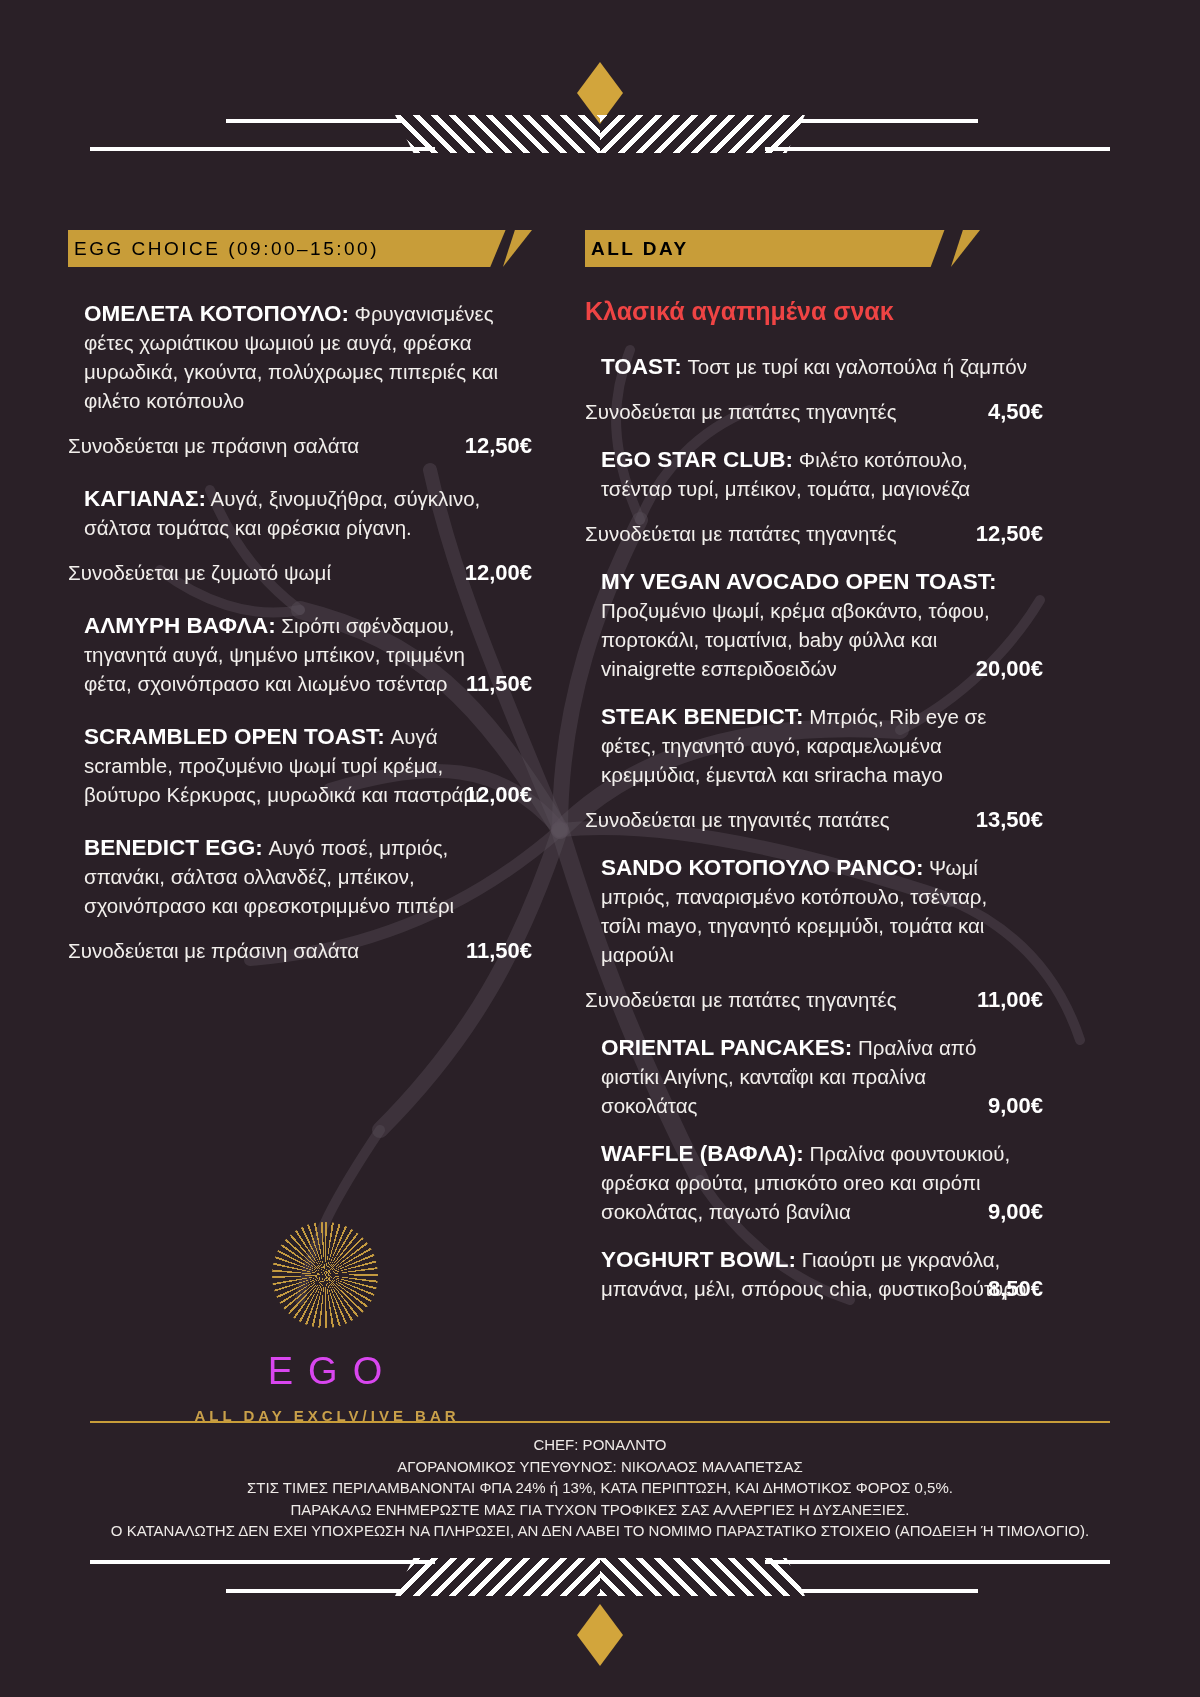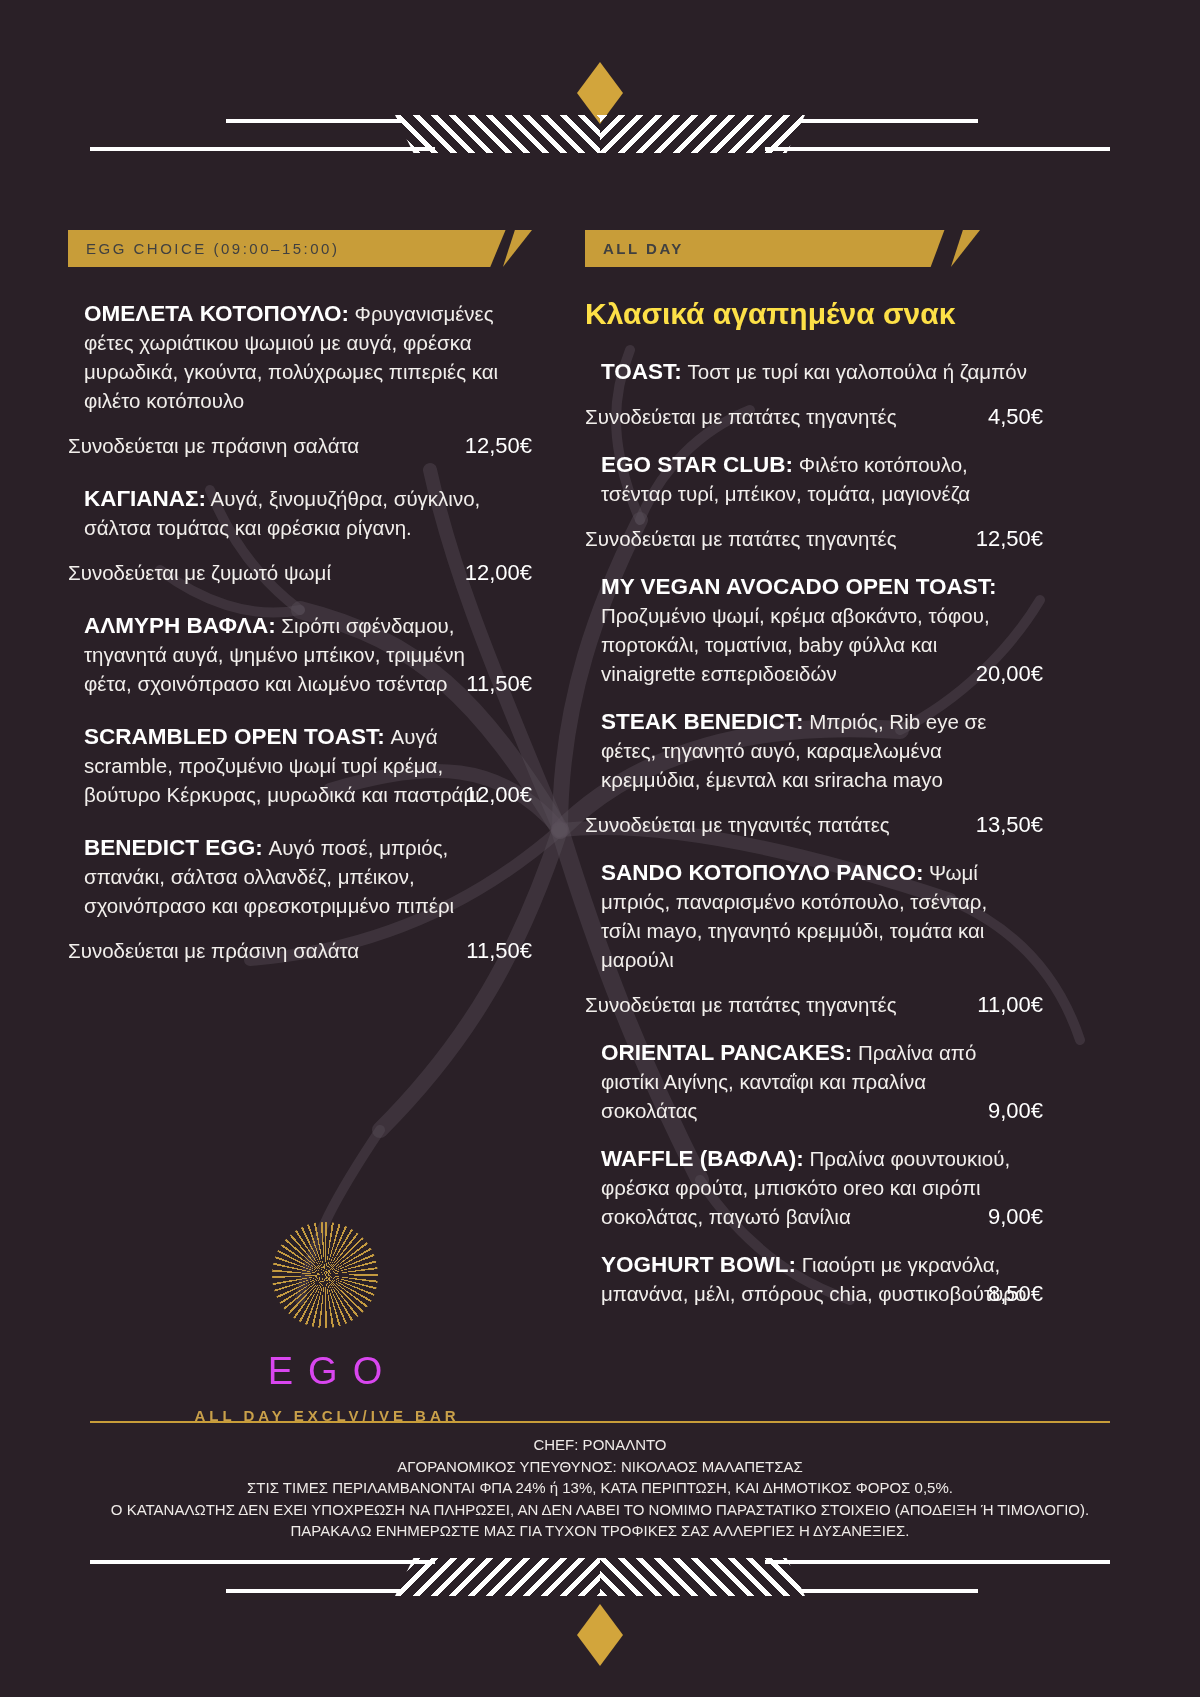--- a/index.html
+++ b/index.html
@@ -27,43 +27,43 @@
   .stripes-bs{background:repeating-linear-gradient(45deg,#fff 0 5px,transparent 5px 13px);}
   .stripes-fs{background:repeating-linear-gradient(135deg,#fff 0 5px,transparent 5px 13px);}
   
   .watermark{position:absolute; left:0; top:0; pointer-events:none;}
   .watermark path{fill:none; stroke:#5b515c; stroke-linecap:round; opacity:.38;}
   
   .col{position:absolute; top:230px;}
   .col-left{left:68px; width:464px;}
   .col-right{left:585px; width:458px;}
   .banner{
-    position:relative; height:37px; background:#c89d39; color:#404040;
-    font-size:15px; letter-spacing:2.5px; line-height:37px; padding-left:18px;
+    position:relative; height:37px; background:#c89d39; color:#000000;
+    font-size:19px; letter-spacing:2.5px; line-height:37px; padding-left:6px;
     box-sizing:border-box;
   }
   .banner-body-left{clip-path:polygon(0 0,94.3% 0,91% 100%,0 100%);}
   .banner-body-right{clip-path:polygon(0 0,91% 0,87.5% 100%,0 100%);font-weight:bold;}
   .banner-tri{
     position:absolute; top:0; right:0; width:30px; height:37px; background:#c89d39;
     clip-path:polygon(43% 0,100% 0,3% 100%);
   }
   .banner-wrap{position:relative;}
   .subtitle{
-    color:#fde047; font-weight:bold; font-size:30px; margin:30px 0 26px 0;
+    color:#ef4444; font-weight:bold; font-size:25px; margin:30px 0 26px 0;
   }
   .col-left .banner-wrap{margin-bottom:32px;}
   .col-right .banner-wrap{margin-bottom:0;}
   .menu-item{position:relative; margin-bottom:24px; font-size:20.5px; line-height:29px;}
   .col-right .menu-item{margin-bottom:19px;}
   .menu-item p{margin:16px; padding:0;}
   .item-name{font-weight:bold; font-size:22.5px; color:#ffffff;}
   .serving{display:block;}
   .price{
-    position:absolute; right:0; bottom:0; font-weight:normal; font-size:22px; color:#ffffff;
+    position:absolute; right:0; bottom:0; font-weight:bold; font-size:22px; color:#ffffff;
   }
   
   .brand{position:absolute; left:180px; top:1222px; width:290px; text-align:center;}
   .logo-circle{
     width:106px; height:106px; margin:0 auto; border-radius:50%;
     background:repeating-conic-gradient(#c49a40 0deg 2.2deg,transparent 2.2deg 7.4deg);
   }
   .brand-name{
     margin-top:22px; color:#d946ef; font-size:38px; letter-spacing:15px;
     padding-left:15px; 
@@ -212,22 +212,22 @@
     <div class="brand-name">EGO</div>
     <div class="brand-tagline">ALL DAY EXCLV/IVE BAR</div>
   </div>
 
   <div class="gold-divider"></div>
 
   <div class="footer">
     <div>CHEF: ΡΟΝΑΛΝΤΟ</div>
     <div>ΑΓΟΡΑΝΟΜΙΚΟΣ ΥΠΕΥΘΥΝΟΣ: ΝΙΚΟΛΑΟΣ ΜΑΛΑΠΕΤΣΑΣ</div>
     <div>ΣΤΙΣ ΤΙΜΕΣ ΠΕΡΙΛΑΜΒΑΝΟΝΤΑΙ ΦΠΑ 24% ή 13%, ΚΑΤΑ ΠΕΡΙΠΤΩΣΗ, ΚΑΙ ΔΗΜΟΤΙΚΟΣ ΦΟΡΟΣ 0,5%.</div>
+    <div>ΠΑΡΑΚΑΛΩ ΕΝΗΜΕΡΩΣΤΕ ΜΑΣ ΓΙΑ ΤΥΧΟΝ ΤΡΟΦΙΚΕΣ ΣΑΣ ΑΛΛΕΡΓΙΕΣ Η ΔΥΣΑΝΕΞΙΕΣ.</div>
     <div>Ο ΚΑΤΑΝΑΛΩΤΗΣ ΔΕΝ ΕΧΕΙ ΥΠΟΧΡΕΩΣΗ ΝΑ ΠΛΗΡΩΣΕΙ, ΑΝ ΔΕΝ ΛΑΒΕΙ ΤΟ ΝΟΜΙΜΟ ΠΑΡΑΣΤΑΤΙΚΟ ΣΤΟΙΧΕΙΟ (ΑΠΟΔΕΙΞΗ Ή ΤΙΜΟΛΟΓΙΟ).</div>
-    <div>ΠΑΡΑΚΑΛΩ ΕΝΗΜΕΡΩΣΤΕ ΜΑΣ ΓΙΑ ΤΥΧΟΝ ΤΡΟΦΙΚΕΣ ΣΑΣ ΑΛΛΕΡΓΙΕΣ Η ΔΥΣΑΝΕΞΙΕΣ.</div>
   </div>
 
   <div class="hline" style="left:90px;top:1560px;width:345px;"></div>
   <div class="hline" style="left:765px;top:1560px;width:345px;"></div>
   <div class="hline" style="left:226px;top:1589px;width:176px;"></div>
   <div class="hline" style="left:800px;top:1589px;width:178px;"></div>
   <div class="hatch bottom-band">
     <div class="half stripes-fs"></div>
     <div class="half stripes-bs"></div>
   </div>

